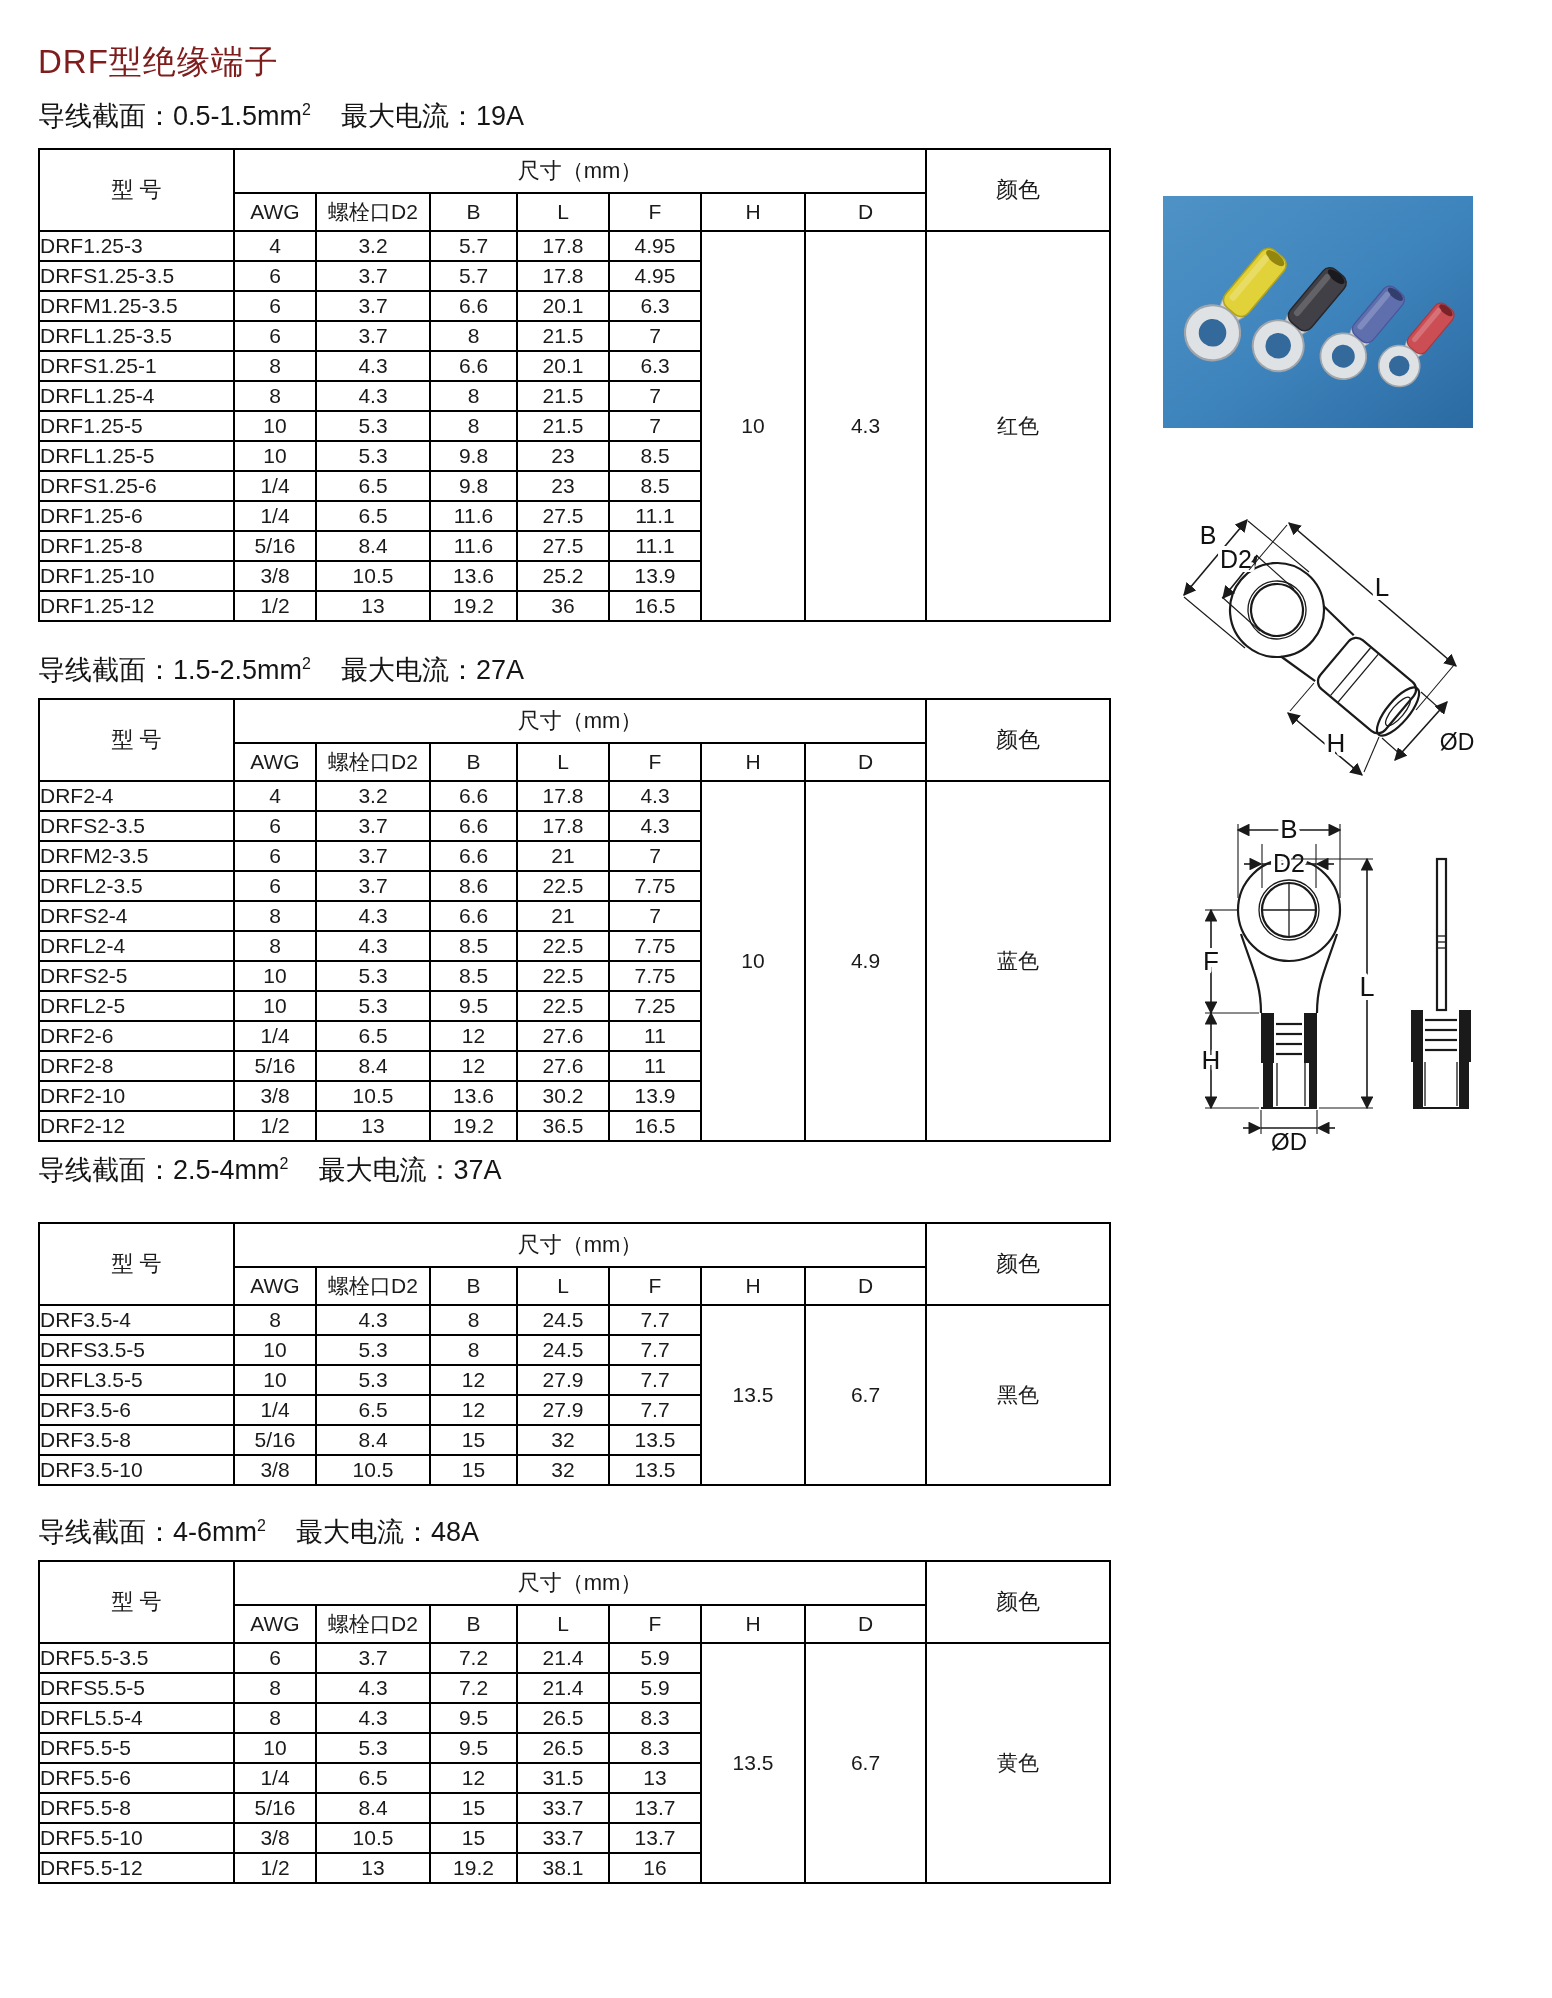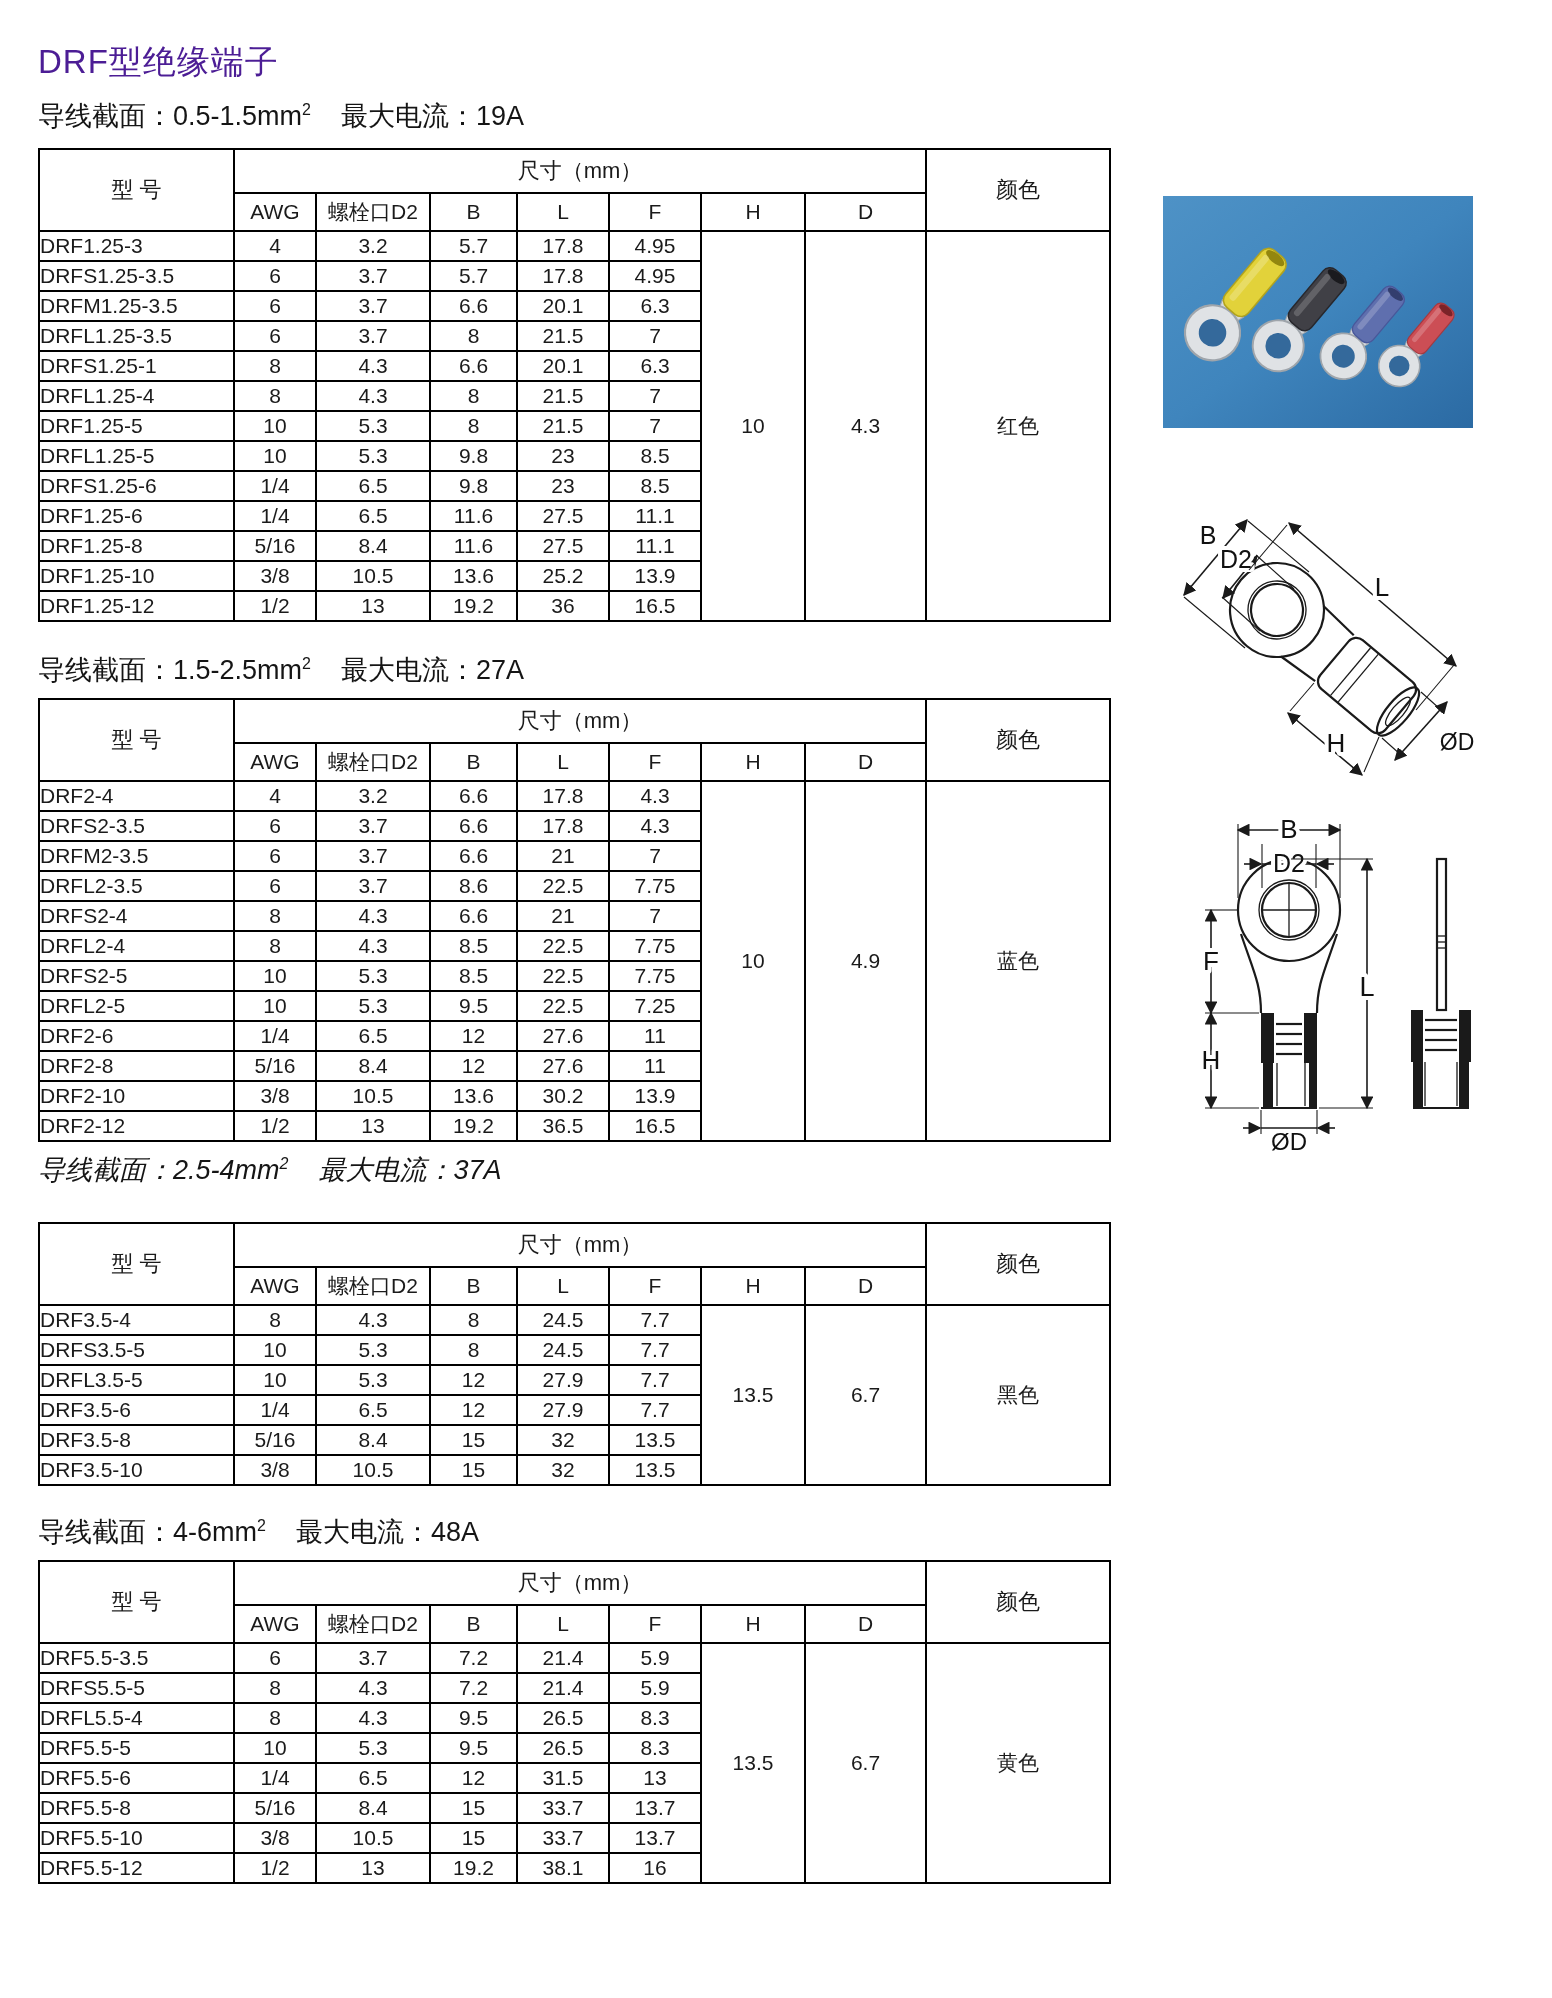--- a/index.html
+++ b/index.html
@@ -2,21 +2,21 @@
 <html><head>
 <meta charset="utf-8">
 <style>
   * { margin:0; padding:0; box-sizing:border-box; }
   html,body { background:#fff; }
   body {
     position:relative; width:1552px; height:1998px;
     font-family:"Liberation Sans","DejaVu Sans",sans-serif; color:#111;
   }
   .abs { position:absolute; }
-  .title { left:38px; top:40px; font-size:33px; font-weight:normal; letter-spacing:1px; color:#4c1d95; }
+  .title { left:38px; top:40px; font-size:33px; font-weight:normal; letter-spacing:1px; color:#7f1d1d; }
   .section-heading { font-size:27px; color:#151515; white-space:nowrap; }
   .section-heading sup { font-size:16px; }
   .hsfx { margin-left:30px; }
 
   table.spec { border-collapse:collapse; table-layout:fixed; border:2px solid #000; background:#fff; }
   .spec th, .spec td { border:2px solid #000; font-weight:normal; text-align:center; font-size:21px; padding:0; color:#1a1a1a; }
   .spec td.model { text-align:left; }
   .spec thead tr.hr1 th { height:44px; font-size:22px; }
   .spec thead tr.hr2 th { height:38px; }
   .spec tbody tr { height:30px; }
@@ -38,21 +38,21 @@
 <body>
 
 <h1 class="abs title">DRF型绝缘端子</h1>
 
 <div class="abs section-heading" style="left:38px; top:98px;">
   <span>导线截面：0.5-1.5mm</span><sup>2</sup><span class="hsfx">最大电流：19A</span>
 </div>
 <div class="abs section-heading" style="left:38px; top:652px;">
   <span>导线截面：1.5-2.5mm</span><sup>2</sup><span class="hsfx">最大电流：27A</span>
 </div>
-<div class="abs section-heading" style="left:38px; top:1152px;font-style:italic;">
+<div class="abs section-heading" style="left:38px; top:1152px;">
   <span>导线截面：2.5-4mm</span><sup>2</sup><span class="hsfx">最大电流：37A</span>
 </div>
 <div class="abs section-heading" style="left:38px; top:1514px;">
   <span>导线截面：4-6mm</span><sup>2</sup><span class="hsfx">最大电流：48A</span>
 </div>
 
 <div class="abs" style="left:38px; top:148px;">
     <table class="spec" style="width: 1071px;">
       <colgroup>
         <col style="width: 195px;">

